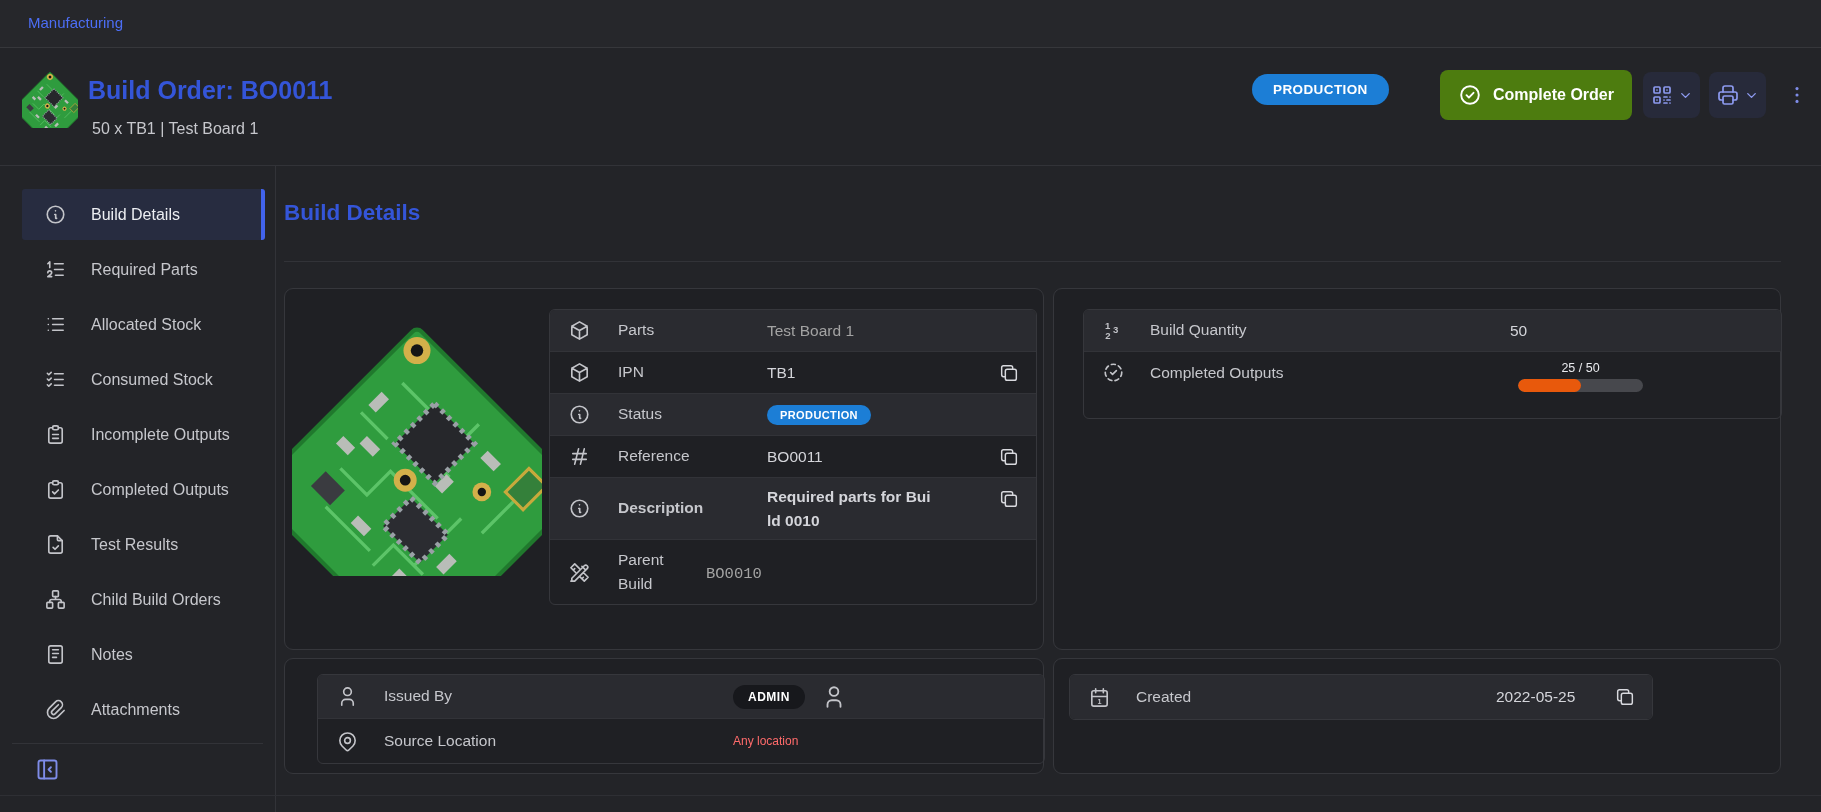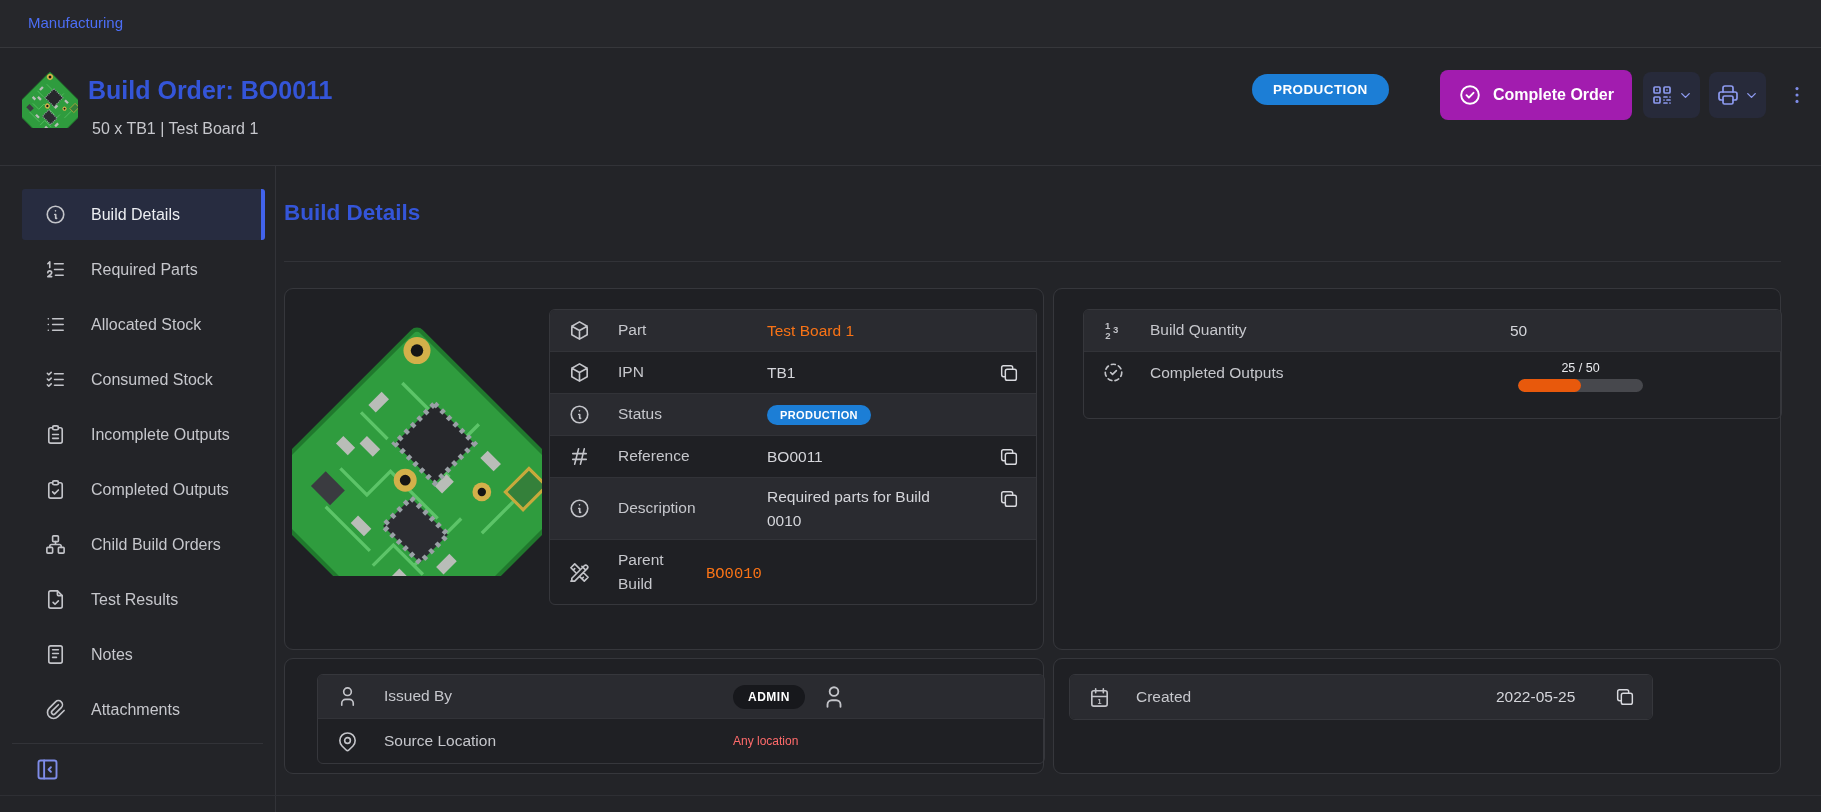--- a/index.html
+++ b/index.html
@@ -12,21 +12,21 @@
   #topbar{position:absolute;left:0;top:0;width:1821px;height:48px;background:#26272b;border-bottom:1px solid #36373b;}
   #breadcrumb-link{position:absolute;left:28px;top:14px;font-size:15px;color:#4c6ef5;cursor:pointer;text-decoration:none;}
 
   
   #header{position:absolute;left:0;top:48px;width:1821px;height:118px;border-bottom:1px solid #323338;}
   #part-thumb{position:absolute;left:22px;top:18px;width:56px;height:62px;cursor:pointer;}
   #page-title{position:absolute;left:88px;top:28px;font-size:25px;font-weight:700;color:#3455d8;}
   #page-subtitle{position:absolute;left:92px;top:72px;font-size:16px;color:#c7c8cd;}
   .status-pill{display:inline-flex;align-items:center;background:#1c7ed6;color:#fff;font-weight:700;border-radius:16px;letter-spacing:.4px;}
   #header-status{position:absolute;left:1252px;top:26px;height:31px;padding:0 21px;font-size:13.5px;}
-  #complete-btn{position:absolute;left:1440px;top:22px;width:192px;height:50px;background:#a21caf;border:none;border-radius:8px;
+  #complete-btn{position:absolute;left:1440px;top:22px;width:192px;height:50px;background:#4d7c0f;border:none;border-radius:8px;
       color:#fff;font-size:16px;font-weight:700;display:flex;align-items:center;justify-content:center;gap:11px;cursor:pointer;font-family:inherit;}
   #complete-btn .icon{width:24px;height:24px;stroke-width:1.9;}
   .tool-btn{position:absolute;top:24px;width:57px;height:46px;background:#272a3a;border:none;border-radius:8px;color:#8d9af0;
       display:flex;align-items:center;justify-content:center;gap:4px;cursor:pointer;}
   #qr-btn{left:1643px;}
   #print-btn{left:1709px;}
   .tool-btn .main-ic{width:24px;height:24px;}
   .tool-btn .chev{width:15px;height:15px;stroke-width:2.2;}
   #kebab-btn{position:absolute;left:1780px;top:24px;width:34px;height:46px;background:transparent;border:none;color:#7e8ce8;
       display:flex;align-items:center;justify-content:center;cursor:pointer;}
@@ -55,28 +55,28 @@
   #details-table{left:264px;top:20px;width:488px;}
   #quantity-table{left:29px;top:20px;width:699px;}
   #issued-table{left:32px;top:15px;width:728px;}
   #created-table{left:15px;top:15px;width:584px;}
   .t-row{display:flex;align-items:center;padding:0 16px 0 18px;min-height:42px;}
   .t-row:nth-child(odd){background:#2a2b30;}
   .t-row:not(:last-child){border-bottom:1px solid #323338;}
   .t-row .row-icon{width:23px;height:23px;color:#c3c4c9;margin-right:27px;}
   .c-label{color:#c6c7cc;font-size:15.5px;line-height:1.55;}
   .v-text{color:#d4d5da;font-size:15.5px;line-height:1.5;}
-  .v-link{color:#f97316;font-size:15.5px;cursor:pointer;}
+  .v-link{color:#a3a3a3;font-size:15.5px;cursor:pointer;}
   .v-warn{color:#ff6b6b;font-size:12px;}
   .copy-btn{margin-left:auto;background:none;border:none;color:#d8d9de;cursor:pointer;padding:0;display:flex;}
   .copy-btn .icon{width:22px;height:22px;stroke-width:1.6;}
 
   
   #details-table .c-label{width:125px;margin-right:24px;flex:none;}
-  #details-table .t-row:nth-child(5){min-height:62px;}
+  #details-table .t-row:nth-child(5){min-height:62px;font-weight:bold;}
   #details-table .t-row:nth-child(5) .c-value{width:164px;word-break:break-all;}
   #details-table .t-row:nth-child(5) .copy-btn{align-self:flex-start;margin-top:10px;}
   #details-table .t-row:nth-child(6){min-height:64px;}
   #details-table .t-row:nth-child(6) .c-label{width:64px;}
   #details-table .t-row:nth-child(6) .c-value{align-self:flex-start;margin-top:25px;font-family:Liberation Mono, monospace;}
   #details-table .status-pill{font-size:11px;padding:4px 13px;height:auto;border-radius:12px;}
 
   
   #quantity-table .c-label{width:360px;margin-right:0;flex:none;}
   #quantity-table .row-icon{margin-right:25px;}
@@ -322,29 +322,29 @@
         <span>Incomplete Outputs</span>
       </div>
       <div class="side-item">
         <svg class="icon row-ic">
           <use href="#i-clipboard-check"></use>
         </svg>
         <span>Completed Outputs</span>
       </div>
       <div class="side-item">
         <svg class="icon row-ic">
+          <use href="#i-file-check"></use>
+        </svg>
+        <span>Test Results</span>
+      </div>
+      <div class="side-item">
+        <svg class="icon row-ic">
           <use href="#i-sitemap"></use>
         </svg>
         <span>Child Build Orders</span>
-      </div>
-      <div class="side-item">
-        <svg class="icon row-ic">
-          <use href="#i-file-check"></use>
-        </svg>
-        <span>Test Results</span>
       </div>
       <div class="side-item">
         <svg class="icon row-ic">
           <use href="#i-notes"></use>
         </svg>
         <span>Notes</span>
       </div>
       <div class="side-item">
         <svg class="icon row-ic">
           <use href="#i-paperclip"></use>
@@ -368,21 +368,21 @@
       <div id="pcb-image">
         <svg width="250" height="272" viewBox="0 0 170 170">
             <use href="#i-pcb" x="25" y="25" transform="rotate(45 85 85)"></use>
           </svg>
       </div>
       <div id="details-table" class="dtable">
           <div class="t-row">
             <svg class="icon row-icon">
               <use href="#i-box"></use>
             </svg>
-            <span class="c-label">Part</span>
+            <span class="c-label">Parts</span>
             <span class="v-link c-value">Test Board 1</span>
           </div>
           <div class="t-row">
             <svg class="icon row-icon">
               <use href="#i-box"></use>
             </svg>
             <span class="c-label">IPN</span>
             <span class="v-text c-value">TB1</span>
             <button class="copy-btn">
               <svg class="icon ">

